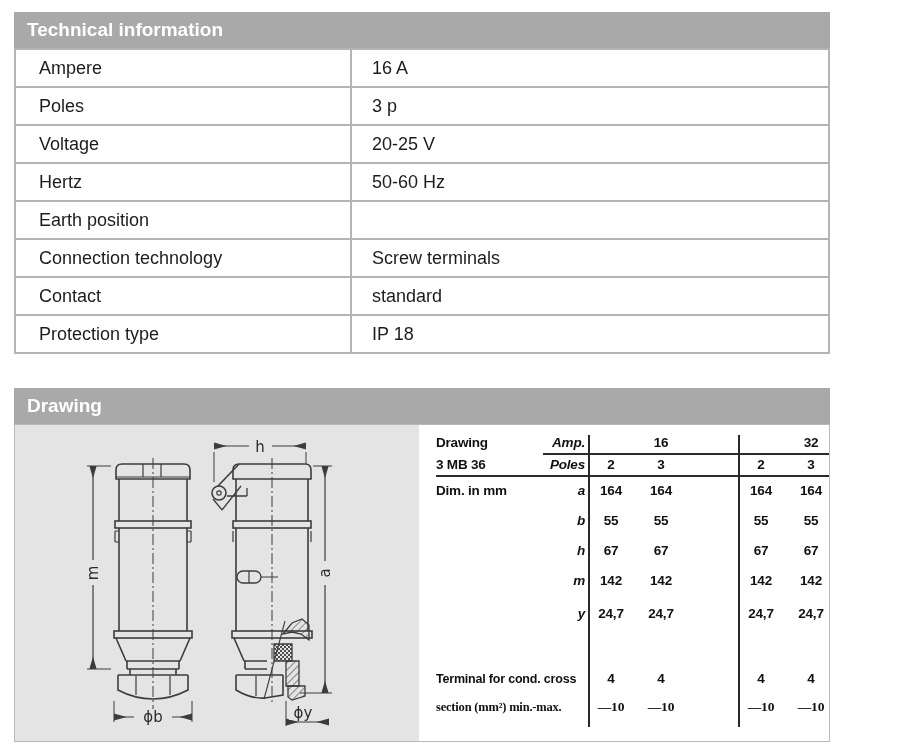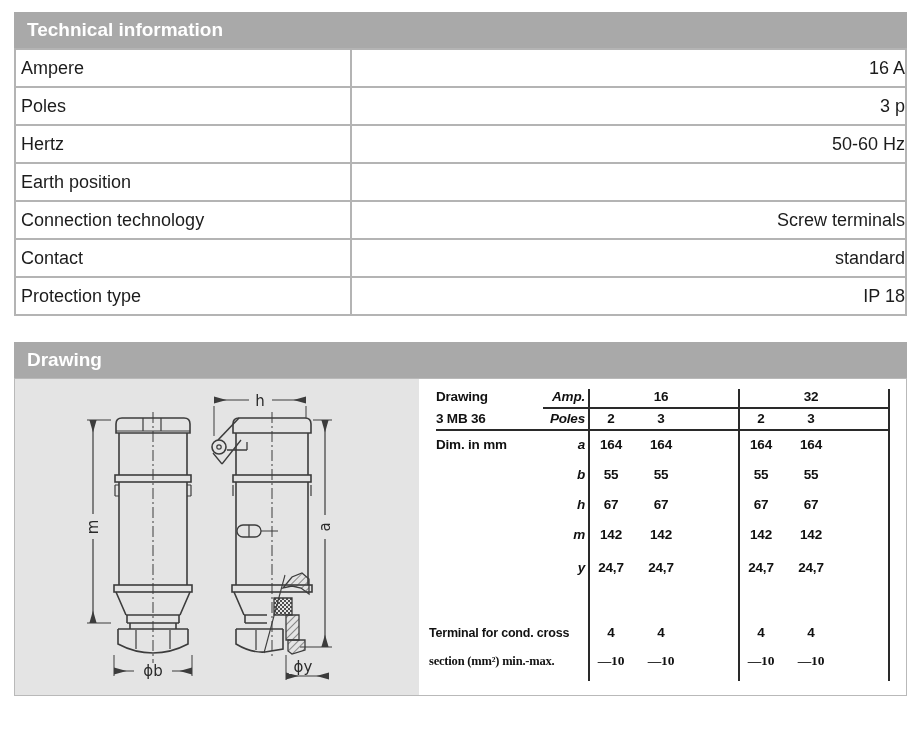--- a/index.html
+++ b/index.html
@@ -1,40 +1,40 @@
 <!DOCTYPE html>
 <html><head>
 <meta charset="utf-8">
 <style>
   html,body{margin:0;padding:0;background:#ffffff;}
   body{width:921px;height:754px;position:relative;font-family:"Liberation Sans",sans-serif;-webkit-font-smoothing:antialiased;}
-  .content{position:absolute;left:14px;top:12px;width:893px;}
+  .content{position:absolute;left:14px;top:12px;width:816px;}
 
   
   .sec-header{height:36px;line-height:36px;background:#a9a9a9;color:#ffffff;
     font-size:19px;font-weight:bold;padding-left:13px;box-sizing:border-box;}
 
   
   .ti-table{border:2px solid #b4b4b4;border-top:2px solid #b4b4b4;background:#fff;}
   .ti-row{display:flex;height:36px;line-height:36px;border-bottom:2px solid #b4b4b4;font-size:18px;color:#1c1c1c;}
   .ti-row:last-child{border-bottom:none;}
-  .ti-label{width:336px;padding-left:5px;box-sizing:border-box;border-right:2px solid #b4b4b4;}
-  .ti-value{flex:1;padding-left:20px;text-align:right;}
+  .ti-label{width:336px;padding-left:23px;box-sizing:border-box;border-right:2px solid #b4b4b4;}
+  .ti-value{flex:1;padding-left:20px;}
 
   
-  .dr-sec{margin-top:26px;}
+  .dr-sec{margin-top:34px;}
   .dr-panel{position:relative;height:316px;border:1px solid #b9b9b9;background:#e4e4e4;overflow:hidden;}
   .dr-svg{position:absolute;left:0;top:0;}
 
   
   .dim-area{position:absolute;left:404px;top:0;width:487px;height:316px;background:#ffffff;
     font-weight:bold;font-size:13.5px;color:#111;letter-spacing:-0.2px;}
   .drow{position:absolute;left:0;display:flex;height:20px;line-height:20px;white-space:nowrap;}
   .c-lab{width:122px;padding-left:17px;box-sizing:border-box;}
-  .c-labw{width:166px;padding-left:10px;box-sizing:border-box;font-size:12.5px;}
+  .c-labw{width:166px;padding-left:17px;box-sizing:border-box;font-size:12.5px;}
   .c-key{width:44px;text-align:right;font-style:italic;}
   .c-gap{width:4px;}
   .c-v1{width:44px;text-align:center;}
   .c-v2{width:56px;text-align:center;}
   .c-sp{width:50px;}
   .hline{position:absolute;height:2px;background:#2a2a2a;}
   .vline{position:absolute;width:2px;background:#2a2a2a;top:10px;height:292px;}
 </style>
 </head>
 <body>
@@ -46,20 +46,24 @@
       <span>Technical information</span>
     </div>
     <div class="ti-table">
       <div class="ti-row">
         <div class="ti-label">Ampere</div>
         <div class="ti-value">16 A</div>
       </div>
       <div class="ti-row">
         <div class="ti-label">Poles</div>
         <div class="ti-value">3 p</div>
+      </div>
+      <div class="ti-row">
+        <div class="ti-label">Voltage</div>
+        <div class="ti-value">20-25 V</div>
       </div>
       <div class="ti-row">
         <div class="ti-label">Hertz</div>
         <div class="ti-value">50-60 Hz</div>
       </div>
       <div class="ti-row">
         <div class="ti-label">Earth position</div>
       </div>
       <div class="ti-row">
         <div class="ti-label">Connection technology</div>

